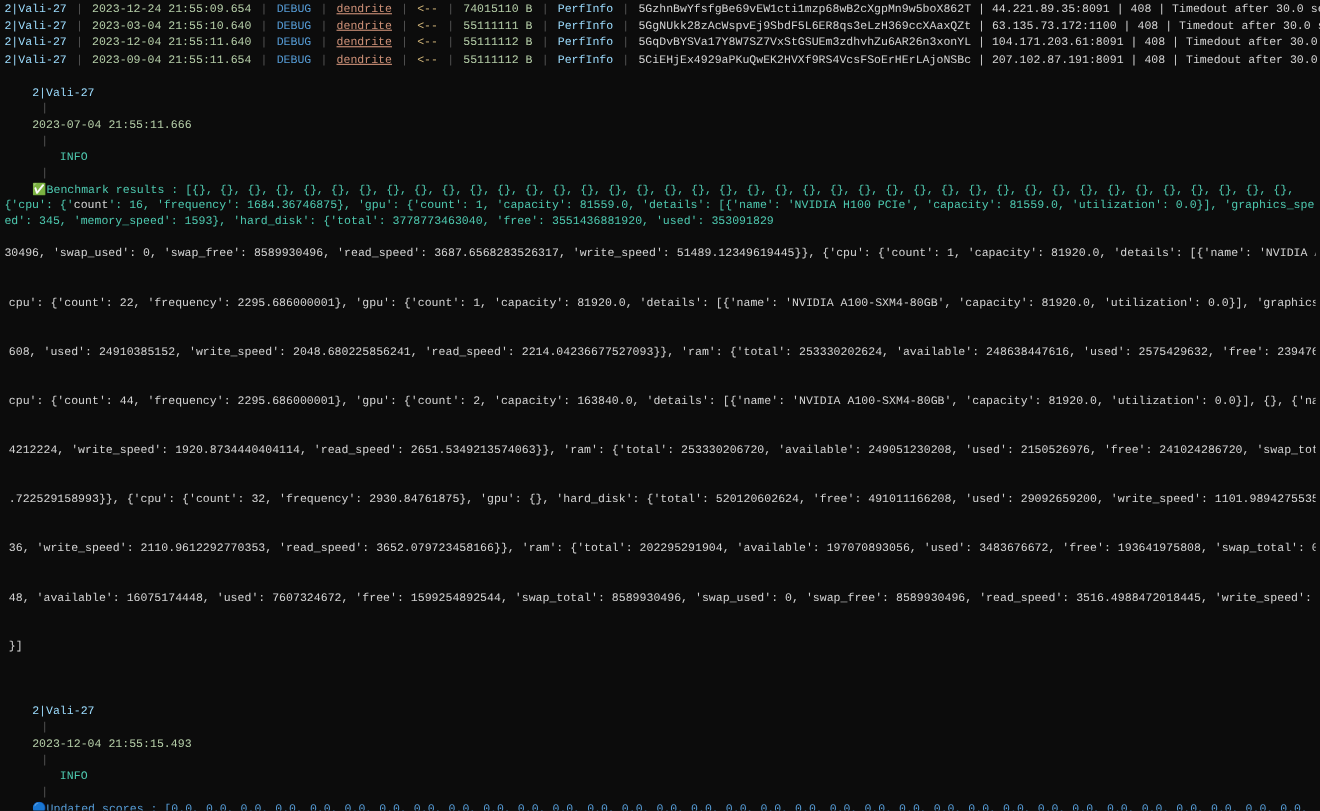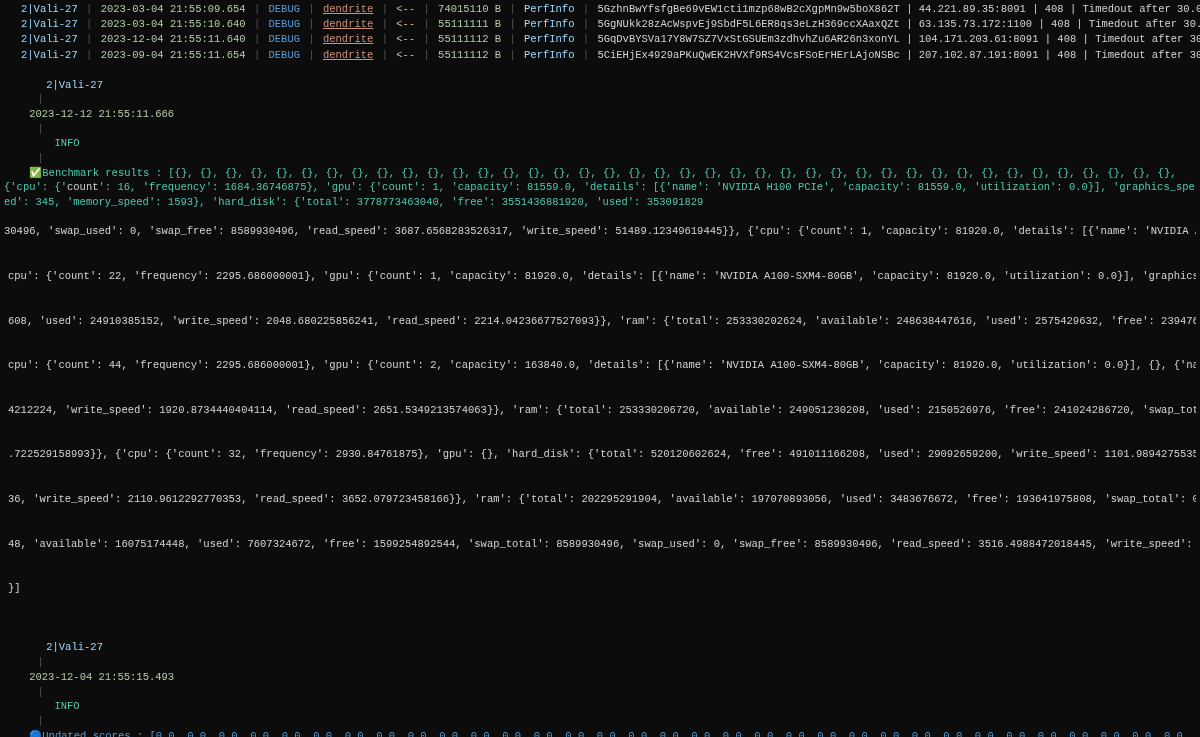--- a/index.html
+++ b/index.html
@@ -27,21 +27,20 @@
     .log-line {
       display: block;
       white-space: nowrap;
       overflow: hidden;
       padding: 0 4px;
       line-height: 1.45;
       font-size: 10.5px;
     }
     .col-source {
       color: #9cdcfe;
-      margin-left: 17px;
     }
     .col-time {
       color: #b5cea8;
     }
     .col-level-debug {
       color: #569cd6;
     }
     .col-level-info {
       color: #4ec9b0;
     }
@@ -70,21 +69,21 @@
     .sep { color: #555; margin: 0 2px; }
   </style>
 </head>
 <body>
 
 <div id="log-container">
 
   <span class="log-line">
     <span class="col-source">2|Vali-27</span>
     <span class="sep"> | </span>
-    <span class="col-time">2023-03-04 21:55:09.654</span>
+    <span class="col-time">2023-12-24 21:55:09.654</span>
     <span class="sep"> | </span>
     <span class="col-level-debug">    DEBUG    </span>
     <span class="sep"> | </span>
     <span class="col-component">dendrite</span>
     <span class="sep"> | </span>
     <span class="col-arrow">&lt;--</span>
     <span class="sep"> | </span>
     <span class="col-msgid">74015110 B</span>
     <span class="sep"> | </span>
     <span class="col-msgtype">PerfInfo</span>
@@ -142,21 +141,21 @@
     <span class="col-msgid">55111112 B</span>
     <span class="sep"> | </span>
     <span class="col-msgtype">PerfInfo</span>
     <span class="sep"> | </span>
     <span class="col-content">5CiEHjEx4929aPKuQwEK2HVXf9RS4VcsFSoErHErLAjoNSBc | 207.102.87.191:8091 | 408 | Timedout after 30.0 seconds.</span>
   </span>
 
   <span class="log-line" style="white-space: pre-wrap; word-break: break-all; display:block; line-height:1.4;">
     <span class="col-source">2|Vali-27</span>
     <span class="sep"> | </span>
-    <span class="col-time">2023-12-12 21:55:11.666</span>
+    <span class="col-time">2023-07-04 21:55:11.666</span>
     <span class="sep"> | </span>
     <span class="col-level-info">    INFO    </span>
     <span class="sep"> | </span>
     <span class="highlight-benchmark">✅Benchmark results : [{}, {}, {}, {}, {}, {}, {}, {}, {}, {}, {}, {}, {}, {}, {}, {}, {}, {}, {}, {}, {}, {}, {}, {}, {}, {}, {}, {}, {}, {}, {}, {}, {}, {}, {}, {}, {}, {}, {}, {}, {'cpu': {'</span><span class="col-content">count</span><span class="highlight-benchmark">': 16, 'frequency': 1684.36746875}, 'gpu': {'count': 1, 'capacity': 81559.0, 'details': [{'name': 'NVIDIA H100 PCIe', 'capacity': 81559.0, 'utilization': 0.0}], 'graphics_speed': 345, 'memory_speed': 1593}, 'hard_disk': {'total': 3778773463040, 'free': 3551436881920, 'used': 353091829</span>
     <span class="log-line" style="display:block; padding-left: 0;"><span class="col-content">30496, 'swap_used': 0, 'swap_free': 8589930496, 'read_speed': 3687.6568283526317, 'write_speed': 51489.12349619445}}, {'cpu': {'count': 1, 'capacity': 81920.0, 'details': [{'name': 'NVIDIA A100-SXM4-80GB', 'capacity': 81920.0, 'utilization': 0.0}], 'graphics_speed': 210, 'memory_speed': 1593}, 'hard_disk': {'total': 51835101184, 'free': 26894561280, 'used': 24720916480, 'write_speed': 1549.69222697661392, 'read_speed': 2231.926906232872}}, {}, {}, {}, {}, {}, {'cpu': {'count': 22, 'frequency': 2295.686000001}, 'gpu': {'count': 1, 'capacity': 81920.0, 'details': [{'name': 'NVIDIA A100-SXM4-80GB', 'capacity': 81920.0, 'utilization': 0.0}], 'graphics_speed': 210, 'memory_speed': 1593}, 'hard_disk': {'total': 51835101184, 'free': 25953681408, 'used': 25661796352, 'swap_used': 0, 'swap_free': 0, 'read_speed': 2066.4644942868216, 'write_speed': 2024.5027198965136}}, 'ram': {'total': 126590193664, 'available': 123417939968, 'used': 2098774016, 'free': 122106892288, 'swap_total': 0, 'swap_used': 0, 'swap_free': 0, 'read_speed': 3101.263632666642, 'write_speed': 36850.325074679323}}, {'</span></span>
     <span class="log-line" style="display:block;"><span class="col-content">cpu': {'count': 22, 'frequency': 2295.686000001}, 'gpu': {'count': 1, 'capacity': 81920.0, 'details': [{'name': 'NVIDIA A100-SXM4-80GB', 'capacity': 81920.0, 'utilization': 0.0}], 'graphics_speed': 210, 'memory_speed': 1593}, 'hard_disk': {'total': 51835101184, 'free': 26148560896, 'used': 25466916864, 'write_speed': 2001.64357673604, 'read_speed': 2669.8648760460477}}, 'ram': {'total': 126590193664, 'available': 122307108864, 'used': 3063074816, 'free': 1112103624704, 'swap_total': 0, 'swap_used': 0, 'swap_free': 0, 'read_speed': 2895.6988801899947, 'write_speed': 42590.41429731925}}, {}, {'cpu': {'count': 44, 'frequency': 2295.686000001}, 'gpu': {'count': 2, 'capacity': 163840.0, 'details': [{'name': 'NVIDIA A100-SXM4-80GB', 'capacity': 81920.0, 'utilization': 0.0}, {'name': 'NVIDIA A100-SXM4-80GB', 'capacity': 81920.0, 'utilization': 0.0}], 'graphics_speed': 210, 'memory_speed': 1593}, 'hard_disk': {'total': 51835101184, 'free': 2670592</span></span>
     <span class="log-line" style="display:block;"><span class="col-content">608, 'used': 24910385152, 'write_speed': 2048.680225856241, 'read_speed': 2214.04236677527093}}, 'ram': {'total': 253330202624, 'available': 248638447616, 'used': 2575429632, 'free': 23947650624, 'swap_total': 0, 'swap_used': 0, 'swap_free': 0, 'read_speed': 3377.7634609499573, 'write_speed': 44796.5822920043}}, {'cpu': {'count': 88, 'frequency': 2295.684000001}, 'gpu': {'count': 4, 'capacity': 327680.0, 'details': [{'name': 'NVIDIA A100-SXM4-80GB', 'capacity': 81920.0, 'utilization': 0.0}, {'name': 'NVIDIA A100-SXM4-80GB', 'capacity': 81920.0, 'utilization': 0.0}, {'name': 'NVIDIA A100-SXM4-80GB', 'capacity': 81920.0, 'utilization': 0.0}, {'name': 'NVIDIA A100-SXM4-80GB', 'capacity': 81920.0, 'utilization': 0.0}], 'graphics_speed': 210, 'memory_speed': 1593}, 'hard_disk': {'total': 51835101184, 'free': 26693332992, 'used': 24922144768, 'write_speed': 2188.8883090315107, 'read_speed': 2392.1385674444073}}, 'ram': {'total': 506988384256, 'available': 500336721920, 'used': 2756599808, 'free': 492910497792, 'swap_total': 0, 'swap_used': 0, 'swap_free': 0, 'read_speed': 3236.1459169187087, 'write_speed': 44421.775047659394}}, {}, {'</span></span>
     <span class="log-line" style="display:block;"><span class="col-content">cpu': {'count': 44, 'frequency': 2295.686000001}, 'gpu': {'count': 2, 'capacity': 163840.0, 'details': [{'name': 'NVIDIA A100-SXM4-80GB', 'capacity': 81920.0, 'utilization': 0.0}], {}, {'name': 'NVIDIA A100-SXM4-80GB', 'capacity': 81920.0, 'utilization': 0.0}], 'graphics_speed': 210, 'memory_speed': 1593}, 'hard_disk': {'total': 51835101184, 'free': 26931265536, 'used': 2468</span></span>
     <span class="log-line" style="display:block;"><span class="col-content">4212224, 'write_speed': 1920.8734440404114, 'read_speed': 2651.5349213574063}}, 'ram': {'total': 253330206720, 'available': 249051230208, 'used': 2150526976, 'free': 241024286720, 'swap_total': 0, 'swap_used': 0, 'swap_free': 0, 'read_speed': 3098.972256086298, 'write_speed': 36446.85436218283}}, {'cpu': {'count': 44, 'frequency': 2295.686000001}, 'gpu': {'count': 2, 'capacity': 163840.0, 'details': [{'name': 'NVIDIA A100-SXM4-80GB', 'capacity': 81920.0, 'utilization': 0.0}], {'name': 'NVIDIA A100-SXM4-80GB', 'capacity': 81920.0, 'utilization': 0.0}], 'graphics_speed': 210, 'memory_speed': 1593}, 'hard_disk': {'total': 51835101184, 'free': 26907242496, 'used': 24708345856, 'write_speed': 2072.847855849926, 'read_speed': 2246840548062.59 write_speed': 25470... 'ram': {'total': 253330202624, 'available': 249558384640, 'used': 1628319744, 'free': 226907242496, 'swap_total': 0, 'swap_used': 0, 'swap_free': 0, 'read_speed': 3036.4462977441867, 'write_speed': 25473</span></span>
     <span class="log-line" style="display:block;"><span class="col-content">.722529158993}}, {'cpu': {'count': 32, 'frequency': 2930.84761875}, 'gpu': {}, 'hard_disk': {'total': 520120602624, 'free': 491011166208, 'used': 29092659200, 'write_speed': 1101.98942755351, 'read_speed': 1416.7792058639734}}, 'ram': {'total': 773535776768, 'available': 764825804800, 'used': 4396597248, 'free': 754557964288, 'swap_total': 0, 'swap_used': 0, 'swap_free': 0, 'read_speed': 1250.985445001193, 'write_speed': 20806.111414256663}}, {}, {}, {}, {}, {'cpu': {'count': 16, 'frequency': 1662.46184375}, 'gpu': {'count': 1, 'capacity': 81559.0, 'details': [{'name': 'NVIDIA H100 PCIe', 'capacity': 81559.0, 'utilization': 0.0}], 'graphics_speed': 345, 'memory_speed': 1593}, 'hard_disk': {'total': 3778773463040, 'free': 3550857809920, 'used': 35888254</span></span>

